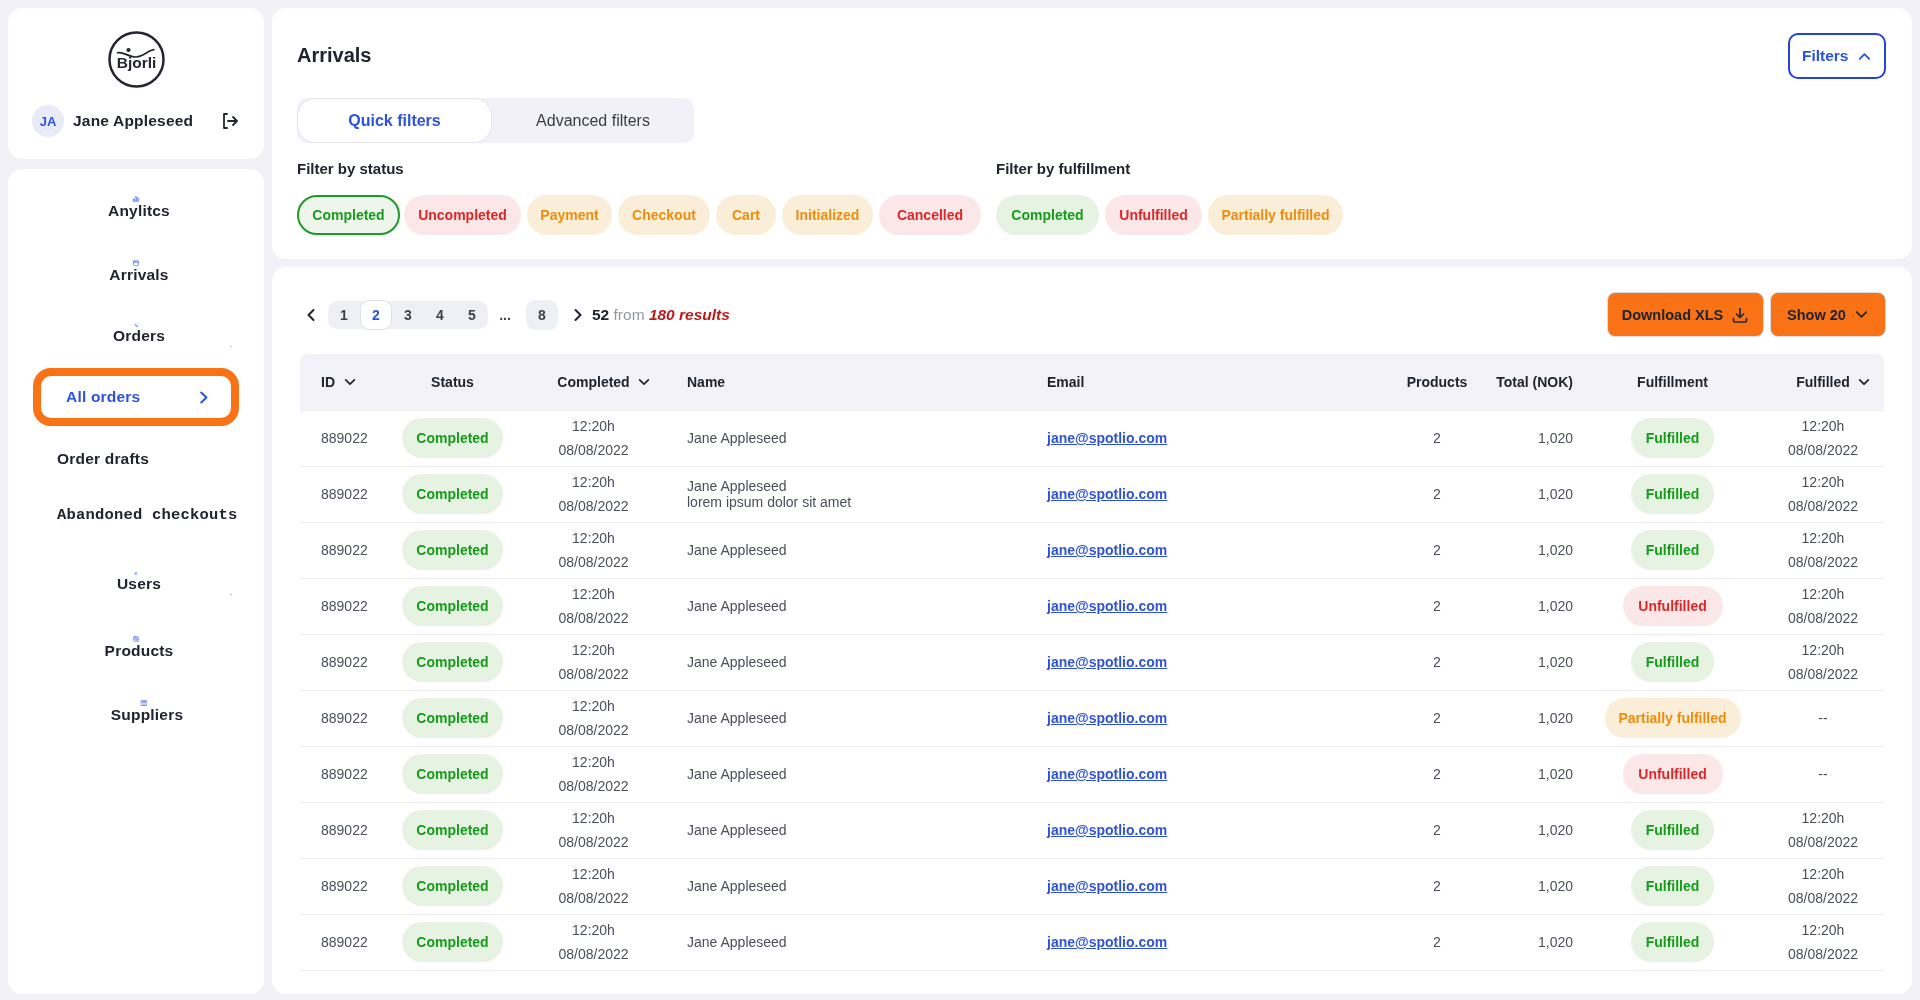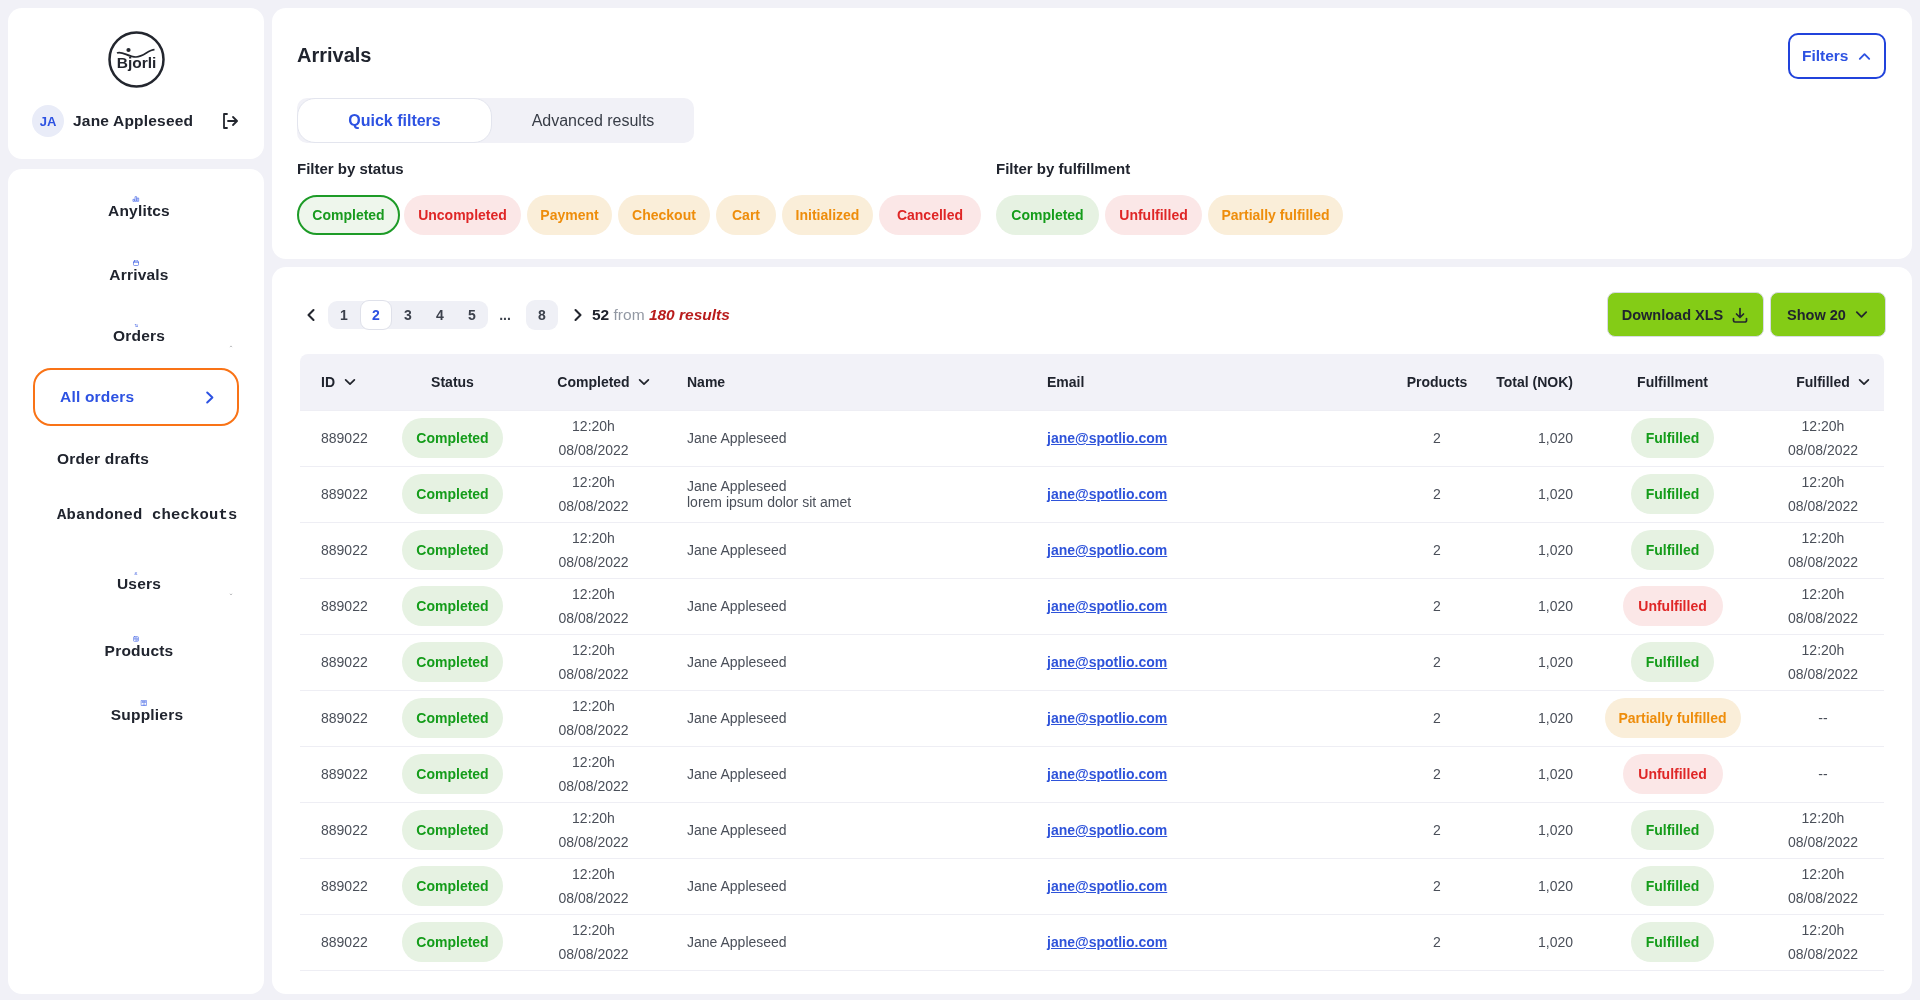--- a/index.html
+++ b/index.html
@@ -12,21 +12,21 @@
 #logo { position:absolute; left:100px; top:23px; }
 .userrow { position:absolute; left:24px; top:97px; width:208px; height:32px; display:flex; align-items:center; }
 .avatar { width:32px; height:32px; border-radius:50%; background:#e9ecf8; color:#2d52e2; font-size:13px; font-weight:bold; display:flex; align-items:center; justify-content:center; }
 .uname { margin-left:9px; font-size:15.5px; font-weight:bold; color:#20242e; letter-spacing:0.2px; }
 .logout { margin-left:auto; }
 
 .navitem { position:absolute; left:25px; width:206px; height:24px; display:flex; align-items:center;flex-direction:column; }
 .navitem .txt { margin-left:6px; font-size:15.5px; font-weight:bold; color:#20242e; letter-spacing:0.2px; }
 .navitem .chev { margin-left:auto; }
 .subitem { position:absolute; left:49px; font-size:15.5px; font-weight:bold; color:#20242e; letter-spacing:0.2px; }
-#allorders { position:absolute; left:25px; top:199px; width:206px; height:58px; border:2px solid #f97316; border-radius:18px; display:flex; align-items:center; padding:0 20px 0 25px; }
+#allorders { position:absolute; left:25px; top:199px; width:206px; height:58px; border:8px solid #f97316; border-radius:18px; display:flex; align-items:center; padding:0 20px 0 25px; }
 #allorders .txt { color:#2d52e2; font-size:15.5px; font-weight:bold; letter-spacing:0.2px; }
 #allorders .chev { margin-left:auto; }
 
 
 #main1 { left:272px; top:8px; width:1640px; height:251px; }
 h1.title { position:absolute; left:25px; top:36px; font-size:20px; font-weight:bold; color:#20242e; }
 .search { position:absolute; left:1232px; top:25px; width:274px; height:46px; border:1px solid #d8dbe4; border-radius:10px; display:flex; align-items:center; padding:0 18px 0 20px; }
 .search .ph { color:#8d939e; font-size:16px; }
 .search svg { margin-left:auto; }
 .filtersbtn { position:absolute; left:1516px; top:25px; width:98px; height:46px; border:2px solid #2143db; border-radius:10px; display:flex; align-items:center; justify-content:center; color:#2d52e2; font-size:15.5px; font-weight:bold; }
@@ -46,21 +46,21 @@
 #main2 { left:272px; top:267px; width:1640px; height:727px; }
 .pagerow { position:absolute; left:31px; top:26px; height:44px; display:flex; align-items:center; }
 .pages { background:#eff0f6; border-radius:9px; height:28px; display:flex; align-items:center; margin-left:9px; }
 .pg { width:32px; height:28px; display:flex; align-items:center; justify-content:center; font-size:14px; font-weight:bold; color:#3c414c; }
 .pg.cur { background:#fff; border:1px solid #dfe1ea; border-radius:9px; height:30px; color:#2d52e2; }
 .dots { margin-left:4px; width:26px; text-align:center; font-size:14px; font-weight:bold; color:#3c414c; }
 .pg8 { margin-left:8px; background:#eff0f6; border-radius:9px; height:30px; }
 .results { margin-left:6px; font-size:15.5px; font-weight:bold; color:#20242e; }
 .results .from { color:#9298a3; font-weight:normal; }
 .results .blue { color:#b91c1c;font-style:italic; }
-.btn { position:absolute; top:25px; height:45px; border:1px solid #d8dbe4; border-radius:8px; background:#84cc16; display:flex; align-items:center; justify-content:center; font-size:14.5px; font-weight:bold; color:#20242e; }
+.btn { position:absolute; top:25px; height:45px; border:1px solid #d8dbe4; border-radius:8px; background:#f97316; display:flex; align-items:center; justify-content:center; font-size:14.5px; font-weight:bold; color:#20242e; }
 #dl { left:1335px; width:157px; }
 #show { left:1498px; width:116px; }
 
 table { position:absolute; left:28px; top:87px; width:1584px; border-collapse:collapse; table-layout:fixed; }
 th { background:#f2f2f8; height:56px; font-size:14px; font-weight:bold; color:#20242e; }
 td { height:56px; font-size:14px; color:#4a4f59; border-top:1px solid #eeeef4; background:#fff; text-align:center; }
 tr.h th:first-child { border-radius:8px 0 0 0; }
 tr.h th:last-child { border-radius:0 8px 0 0; }
 tr:last-child td { border-bottom:1px solid #eeeef4; }
 col.c1{width:90px;} col.c2{width:125px;} col.c3{width:157px;} col.c4{width:360px;} col.c5{width:360px;}
@@ -167,21 +167,21 @@
 
 <div class="card" id="main1">
   <h1 class="title">Arrivals</h1>
   <div class="filtersbtn">Filters&nbsp;&nbsp;
     <svg width="15" height="15" viewBox="0 0 16 16" fill="none" stroke="#2d52e2" stroke-width="2" stroke-linecap="round" stroke-linejoin="round">
       <path d="M3 10.5 L8 5.5 L13 10.5"></path>
     </svg>
   </div>
   <div class="tabs">
     <div class="tab active">Quick filters</div>
-    <div class="tab idle">Advanced results</div>
+    <div class="tab idle">Advanced filters</div>
   </div>
   <div class="flabel" style="left:25px;">Filter by status</div>
   <div class="flabel" style="left:724px;">Filter by fulfillment</div>
   <div class="pillrow" style="left:25px;">
     <div class="pill green-sel" style="width:103px;">Completed</div>
     <div class="pill red" style="width:117px;">Uncompleted</div>
     <div class="pill orange" style="width:85px;">Payment</div>
     <div class="pill orange" style="width:92px;">Checkout</div>
     <div class="pill orange" style="width:60px;">Cart</div>
     <div class="pill orange" style="width:91px;">Initialized</div>

